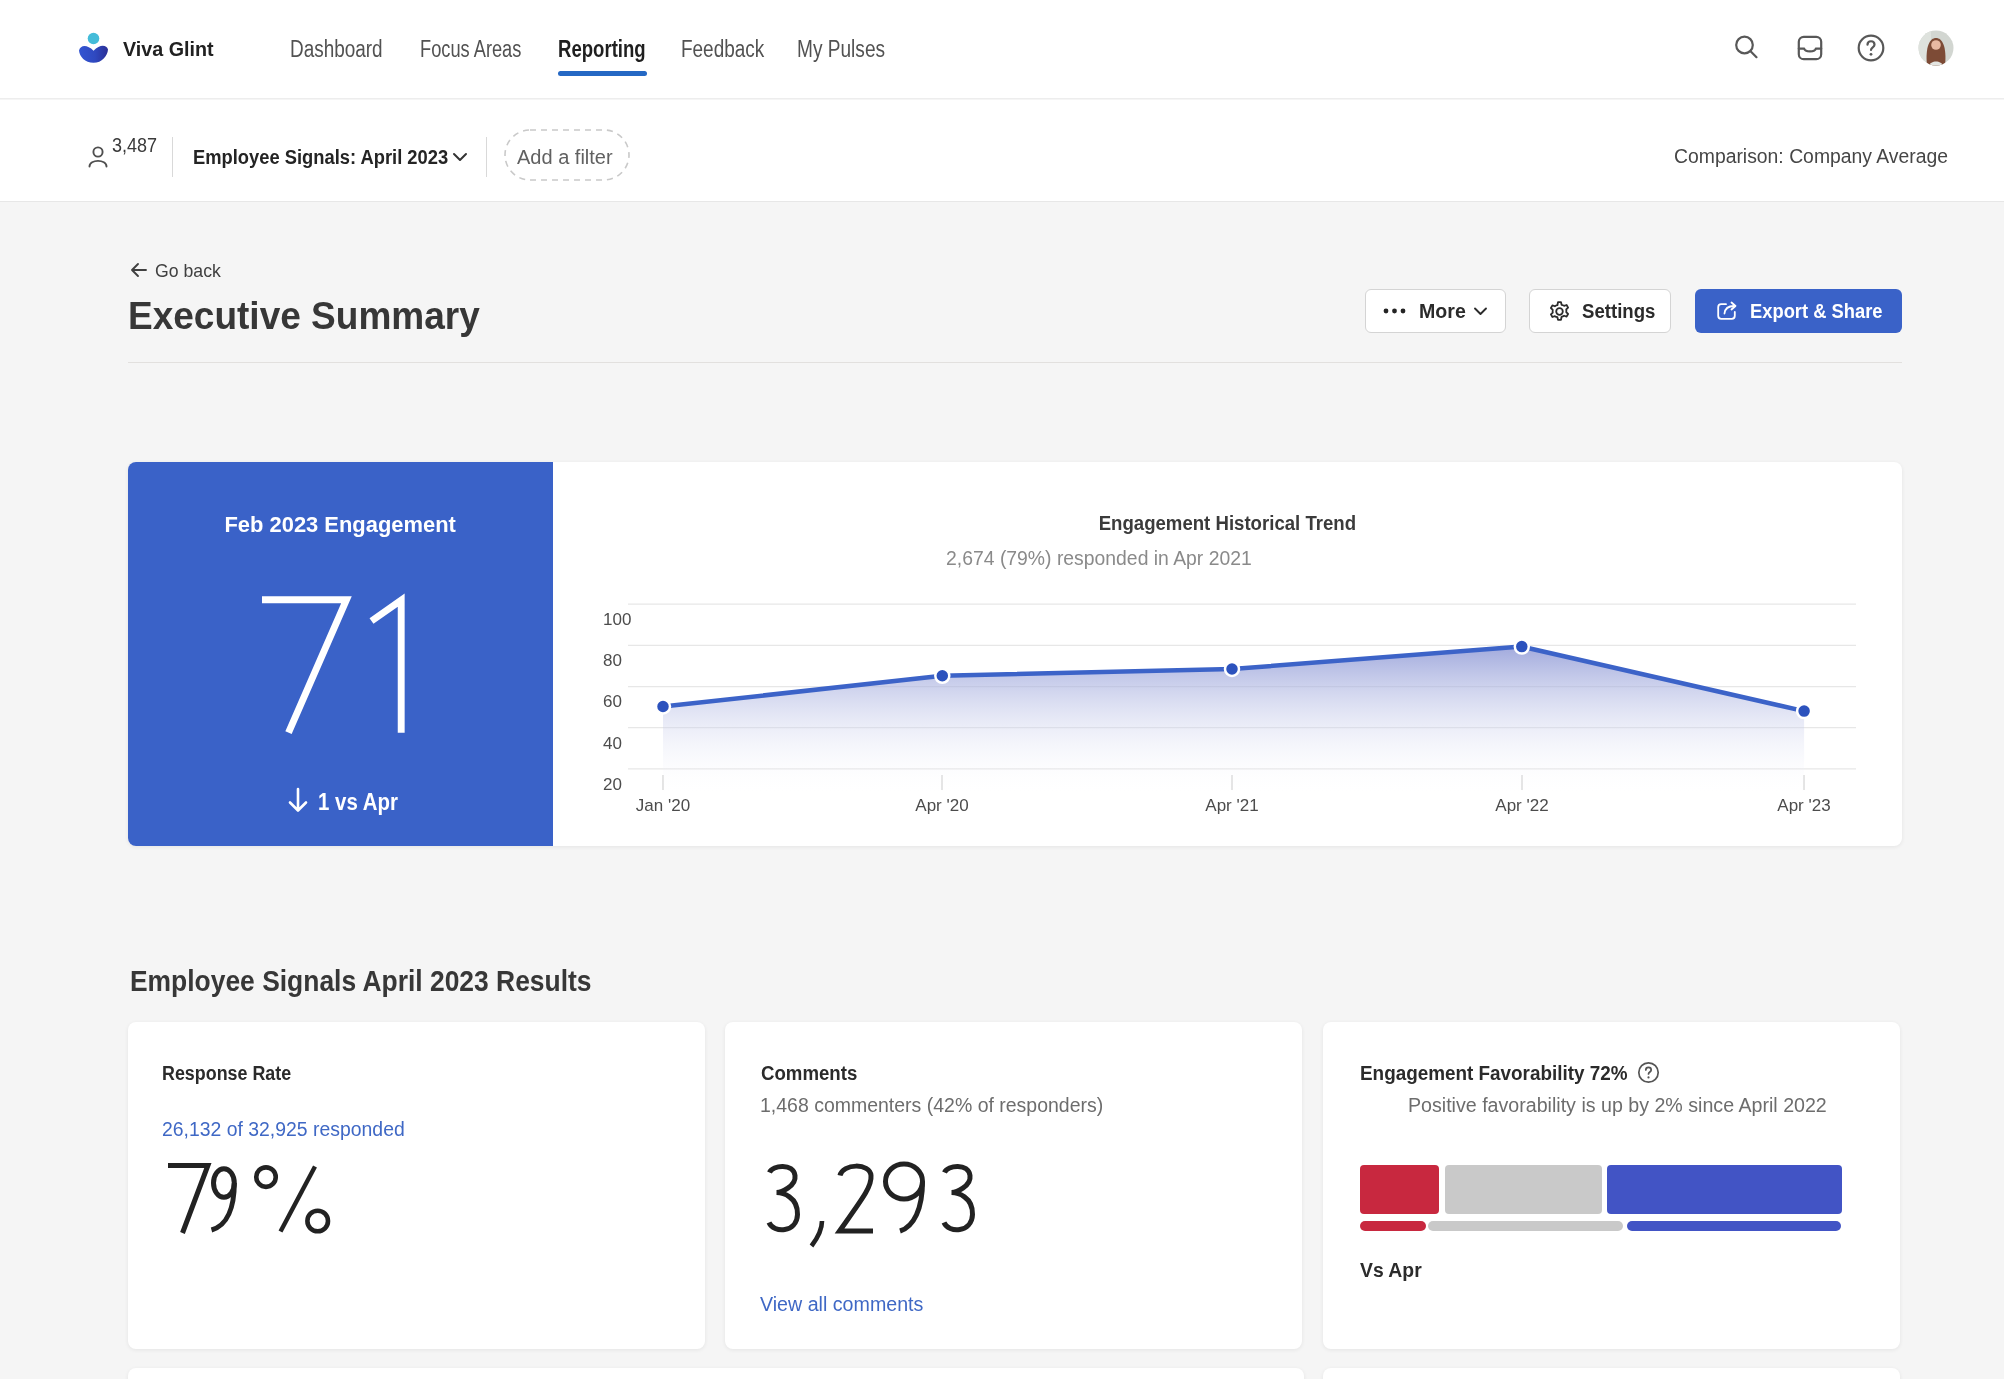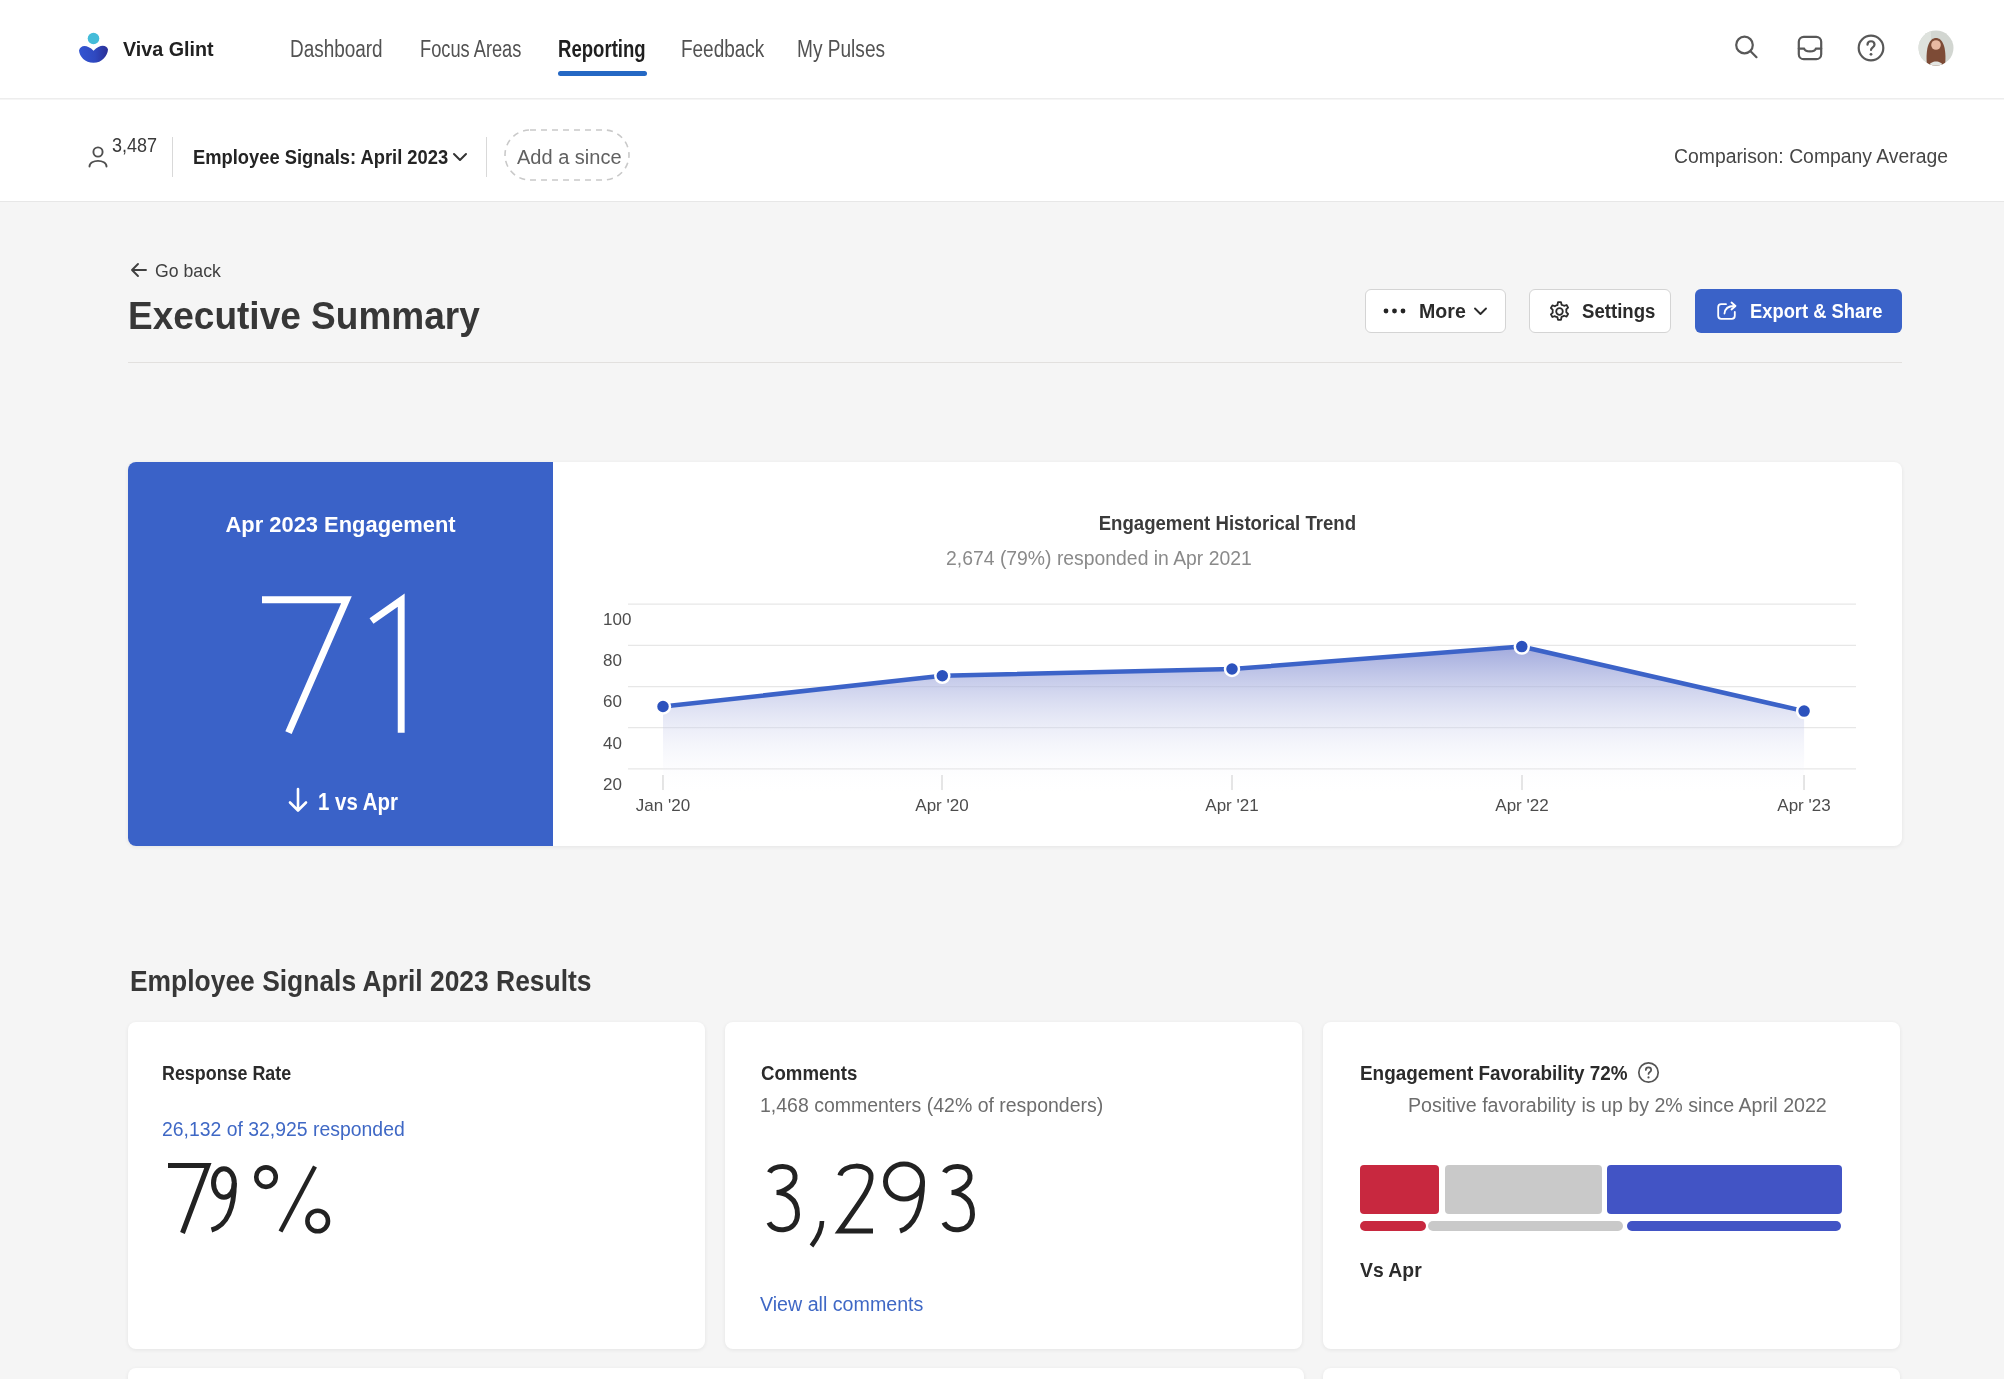--- a/index.html
+++ b/index.html
@@ -71,21 +71,21 @@
 <div class="abs" style="left:112px;top:134px;font-size:20px;color:#3a3a3a;line-height:23px;"><span class="sxl" style="transform:scaleX(0.9)">3,487</span></div>
 <div class="abs" style="left:172px;top:137px;width:1px;height:40px;background:#d9d9d9;"></div>
 <div class="abs" style="left:193px;top:146px;font-size:20px;font-weight:bold;color:#242424;line-height:23px;"><span class="sxl" style="transform:scaleX(0.917)">Employee Signals: April 2023</span></div>
 <svg class="abs" style="left:452px;top:151px;" width="16" height="12" viewBox="0 0 16 12" fill="none" stroke="#333" stroke-width="2" stroke-linecap="round" stroke-linejoin="round">
     <path d="M2,3 L8,9 L14,3"></path>
   </svg>
 <div class="abs" style="left:486px;top:137px;width:1px;height:40px;background:#d9d9d9;"></div>
 <svg class="abs" style="left:504px;top:129px;" width="126" height="52" viewBox="0 0 126 52" fill="none">
   <rect x="1" y="1" width="124" height="50" rx="25" stroke="#c9c9c9" stroke-width="1.6" stroke-dasharray="6 5"></rect>
 </svg>
-<div class="abs" style="left:517px;top:146px;font-size:20px;color:#616161;line-height:23px;"><span class="sxl" style="transform:scaleX(1.0)">Add a since</span></div>
+<div class="abs" style="left:517px;top:146px;font-size:20px;color:#616161;line-height:23px;"><span class="sxl" style="transform:scaleX(1.0)">Add a filter</span></div>
 <div class="abs" style="left:1674px;top:145px;font-size:20px;color:#464646;line-height:23px;"><span class="sxl" style="transform:scaleX(0.968)">Comparison: Company Average</span></div>
 
 <svg class="abs" style="left:130px;top:262px;" width="18" height="16" viewBox="0 0 18 16" fill="none" stroke="#404040" stroke-width="1.9" stroke-linecap="round" stroke-linejoin="round">
   <path d="M16,8 H2 M8,2 L2,8 L8,14"></path>
 </svg>
 <div class="abs" style="left:155px;top:260px;font-size:19px;color:#404040;line-height:22px;"><span class="sxl" style="transform:scaleX(0.93)">Go back</span></div>
 <div class="abs" style="left:128px;top:293px;font-size:39px;font-weight:bold;color:#373737;line-height:46px;"><span class="sxl" style="transform:scaleX(0.949)">Executive Summary</span></div>
 
 <div class="abs" style="left:1365px;top:289px;width:141px;height:44px;background:#fff;border:1px solid #d4d4d4;border-radius:6px;"></div>
 <svg class="abs" style="left:1382px;top:306px;" width="26" height="10" viewBox="0 0 26 10">
@@ -110,21 +110,21 @@
   <path d="M11,5.2 H6.2 a3,3 0 0 0 -3,3 v8.6 a3,3 0 0 0 3,3 h10.6 a3,3 0 0 0 3,-3 V13"></path>
   <path d="M9.5,14.5 c0.5-5 4-7.5 9.5-7.5"></path>
   <path d="M16.5,3.5 L20.5,7 L16.5,10.5"></path>
 </svg>
 <div class="abs" style="left:1750px;top:300px;font-size:20px;font-weight:bold;color:#fff;line-height:23px;"><span class="sxl" style="transform:scaleX(0.917)">Export &amp; Share</span></div>
 
 <div class="abs" style="left:128px;top:362px;width:1774px;height:1px;background:#e2e0de;"></div>
 
 <div class="card" style="left:128px;top:462px;width:1774px;height:384px;"></div>
 <div class="abs" style="left:128px;top:462px;width:425px;height:384px;background:#3a62c8;border-radius:8px 0 0 8px;"></div>
-<div class="abs" style="left:128px;top:512px;width:425px;font-size:22px;font-weight:bold;color:#fff;line-height:26px;text-align:center;"><span class="sxc" style="transform:scaleX(0.996)">Apr 2023 Engagement</span></div>
+<div class="abs" style="left:128px;top:512px;width:425px;font-size:22px;font-weight:bold;color:#fff;line-height:26px;text-align:center;"><span class="sxc" style="transform:scaleX(0.996)">Feb 2023 Engagement</span></div>
 
 <svg class="abs" style="left:255px;top:590px;" width="150" height="150" viewBox="0 0 150 150" fill="none" stroke="#fff" stroke-width="6.9">
   <path d="M7,9.7 H91.5 L33.5,142.7"></path>
   <path d="M116.5,31 L146.2,10.2 V142.7"></path>
 </svg>
 
 <svg class="abs" style="left:287px;top:787px;" width="22" height="26" viewBox="0 0 22 26" fill="none" stroke="#fff" stroke-width="2.6" stroke-linecap="round" stroke-linejoin="round">
   <path d="M11,2 V23 M3,15.5 L11,23.5 L19,15.5"></path>
 </svg>
 <div class="abs" style="left:318px;top:788px;font-size:24px;font-weight:bold;color:#fff;line-height:28px;"><span class="sxl" style="transform:scaleX(0.851)">1 vs Apr</span></div>

